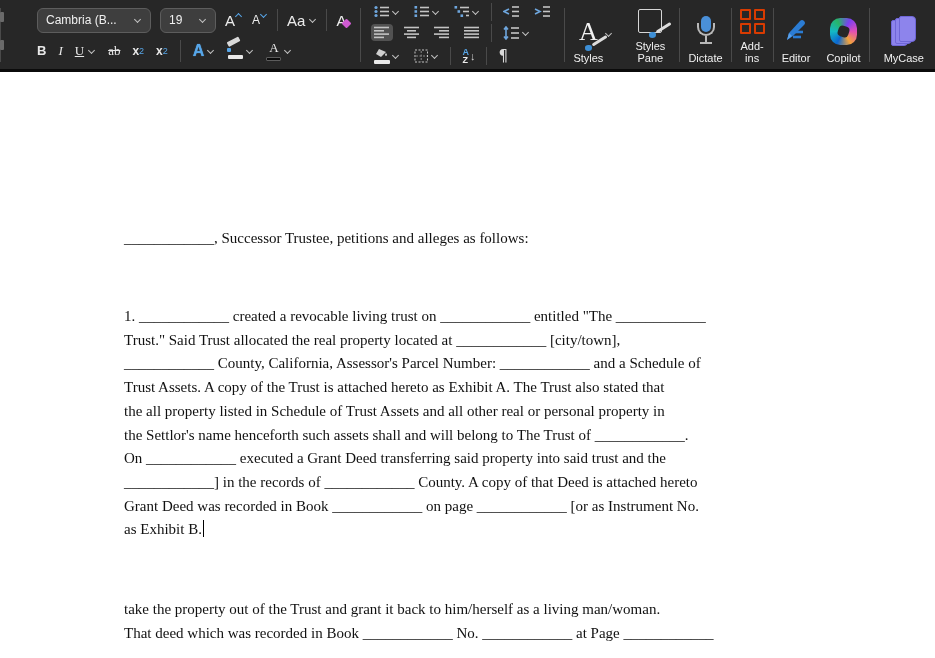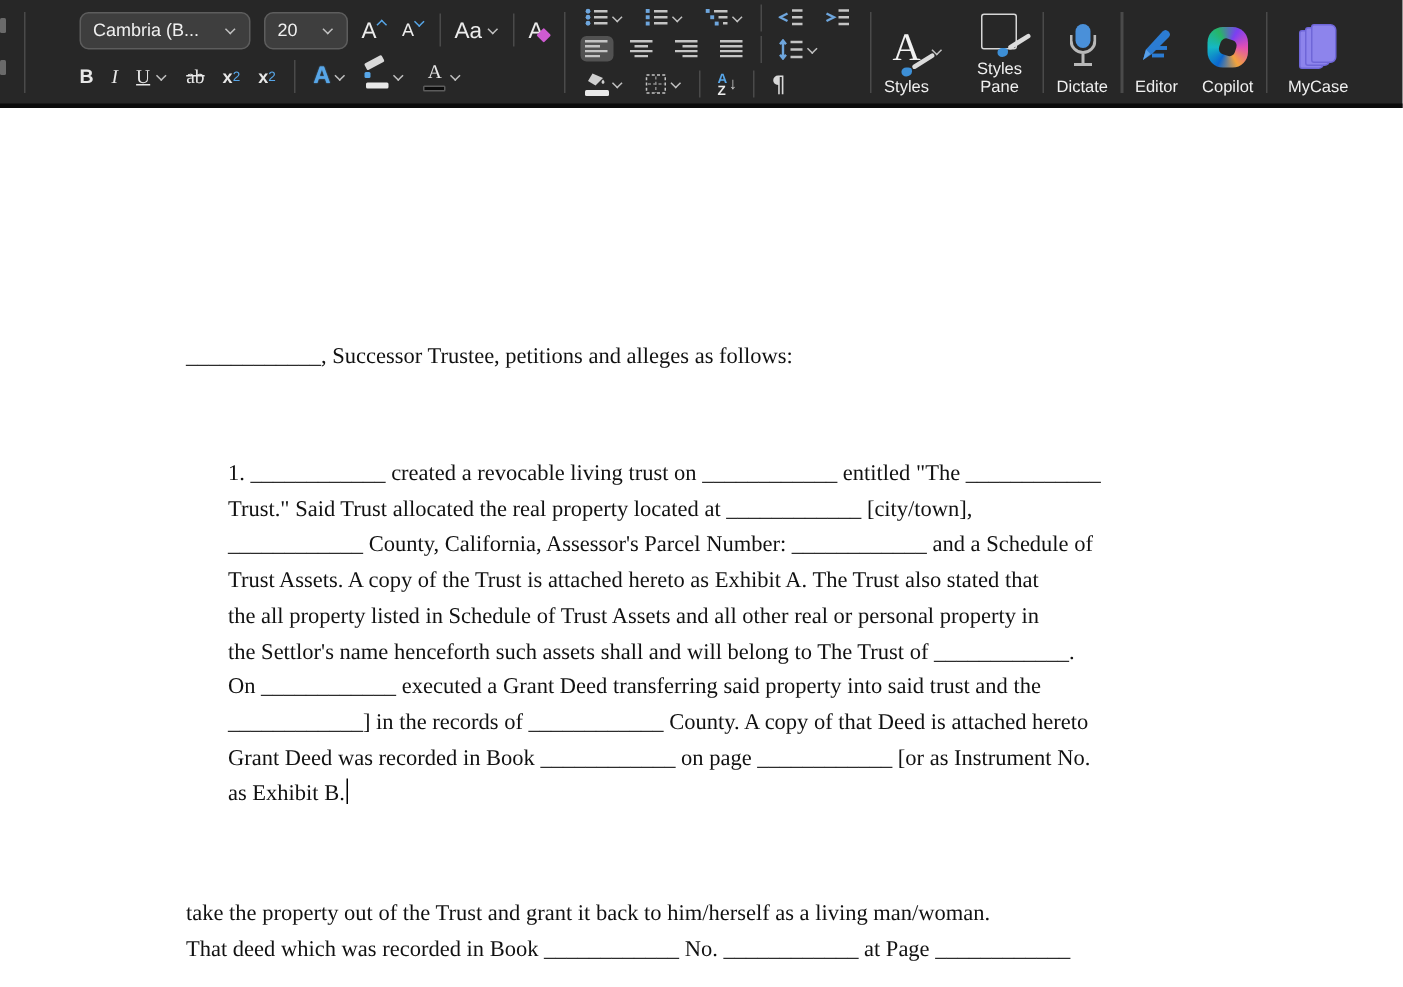--- a/index.html
+++ b/index.html
@@ -107,21 +107,21 @@
   .editor-pencil { width:26px; height:26px; }
 
   
   .page { position:absolute; left:0; top:72px; width:935px; height:586px; background:#ffffff; }
   .doc-heading { position:absolute; left:124px; top:88px; font-size:17px; font-weight:700;
                  letter-spacing:-0.1px; color:#000; font-family:"Liberation Sans", sans-serif; }
   .doc-text { font-family:"Liberation Serif", "DejaVu Serif", serif; font-size:15px;
               line-height:23.7px; color:#111; }
   .doc-line { white-space:nowrap; }
   .intro-block { position:absolute; left:124px; top:155px; }
-  .p1-block { position:absolute; left:124px; top:233px;margin-left:28px; }
+  .p1-block { position:absolute; left:124px; top:233px; }
   .p2-block { position:absolute; left:124px; top:526px; }
   .caret { display:inline-block; width:1.5px; height:17px; background:#000; vertical-align:-3px; margin-left:1px; }
 </style>
 </head>
 <body>
 
 <div class="ribbon">
 
   <div class="edge-frag">
     <span class="frag" style="top:12px;"></span>
@@ -129,21 +129,21 @@
   </div>
   <div class="vdiv"></div>
 
   <div class="group font-group">
     <div class="trow">
       <div class="combo combo-font">
         <span>Cambria (B...</span>
         <span class="chv"></span>
       </div>
       <div class="combo combo-size">
-        <span>20</span>
+        <span>19</span>
         <span class="chv"></span>
       </div>
       <div class="btn">
         <span class="glyphA">A</span>
         <span class="chv chv-up blue" style="margin-top:-10px;"></span>
       </div>
       <div class="btn">
         <span class="glyphA small">A</span>
         <span class="chv blue" style="margin-top:-10px;"></span>
       </div>
@@ -356,20 +356,31 @@
           <span class="arc"></span>
           <span class="stem"></span>
           <span class="base"></span>
         </span>
     </span>
     <span class="biglabel">Dictate</span>
   </div>
 
   <div class="vdiv"></div>
 
+  <div class="bigbtn">
+    <span class="bigicon">
+      <span class="addins-grid">
+          <span></span>
+          <span></span>
+          <span></span>
+          <span></span>
+        </span>
+    </span>
+    <span class="biglabel">Add-ins</span>
+  </div>
 
   <div class="vdiv"></div>
 
   <div class="bigbtn">
     <span class="bigicon">
       <svg class="editor-pencil" viewBox="0 0 26 26">
         <path d="M4 22 L6 15 L17 3 q2 -2 4 0 q2 2 0 4 L10 18 Z" fill="#2b7cd3"></path>
         <path d="M4 22 L6 15 L9 18 Z" fill="#5aa0e8"></path>
         <line x1="12" y1="14" x2="20" y2="14" stroke="#2b7cd3" stroke-width="2.6"></line>
         <line x1="10" y1="19" x2="18" y2="19" stroke="#2b7cd3" stroke-width="2.6"></line>

